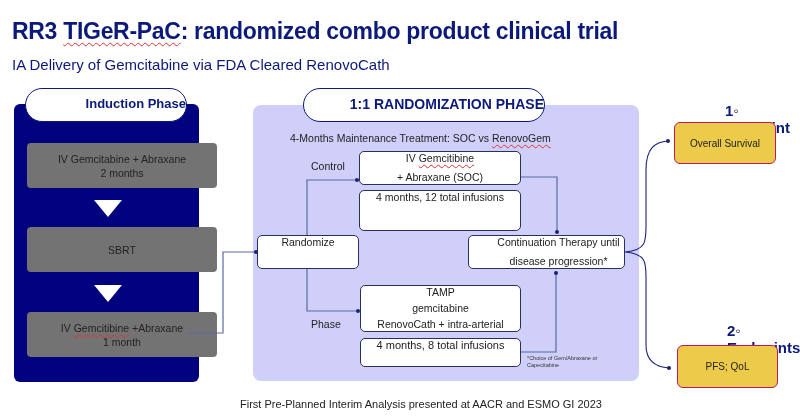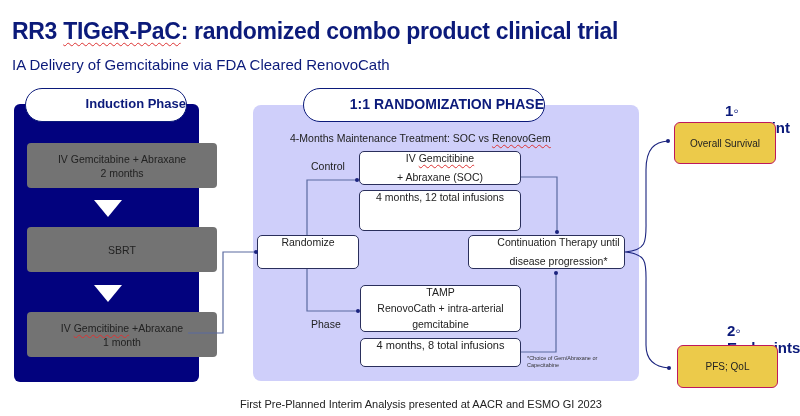--- a/index.html
+++ b/index.html
@@ -100,22 +100,22 @@
 
 <div class="rbox randomize">Randomize</div>
 
 <div class="rbox contin">
   <div>Continuation Therapy until</div>
   <div>disease progression*</div>
 </div>
 
 <div class="rbox tamp">
   <div>TAMP</div>
+  <div>gemcitabine</div>
   <div>RenovoCath + intra-arterial</div>
-  <div>gemcitabine</div>
 </div>
 <div class="rbox tamp-dur">4 months, 8 total infusions</div>
 
 <div class="footnote">
   <div>*Choice of Gem/Abraxane or</div>
   <div>Capecitabine</div>
 </div>
 
 <div class="ep-head e1">1◦ Endpoint</div>
 <div class="ep-box os">Overall Survival</div>

